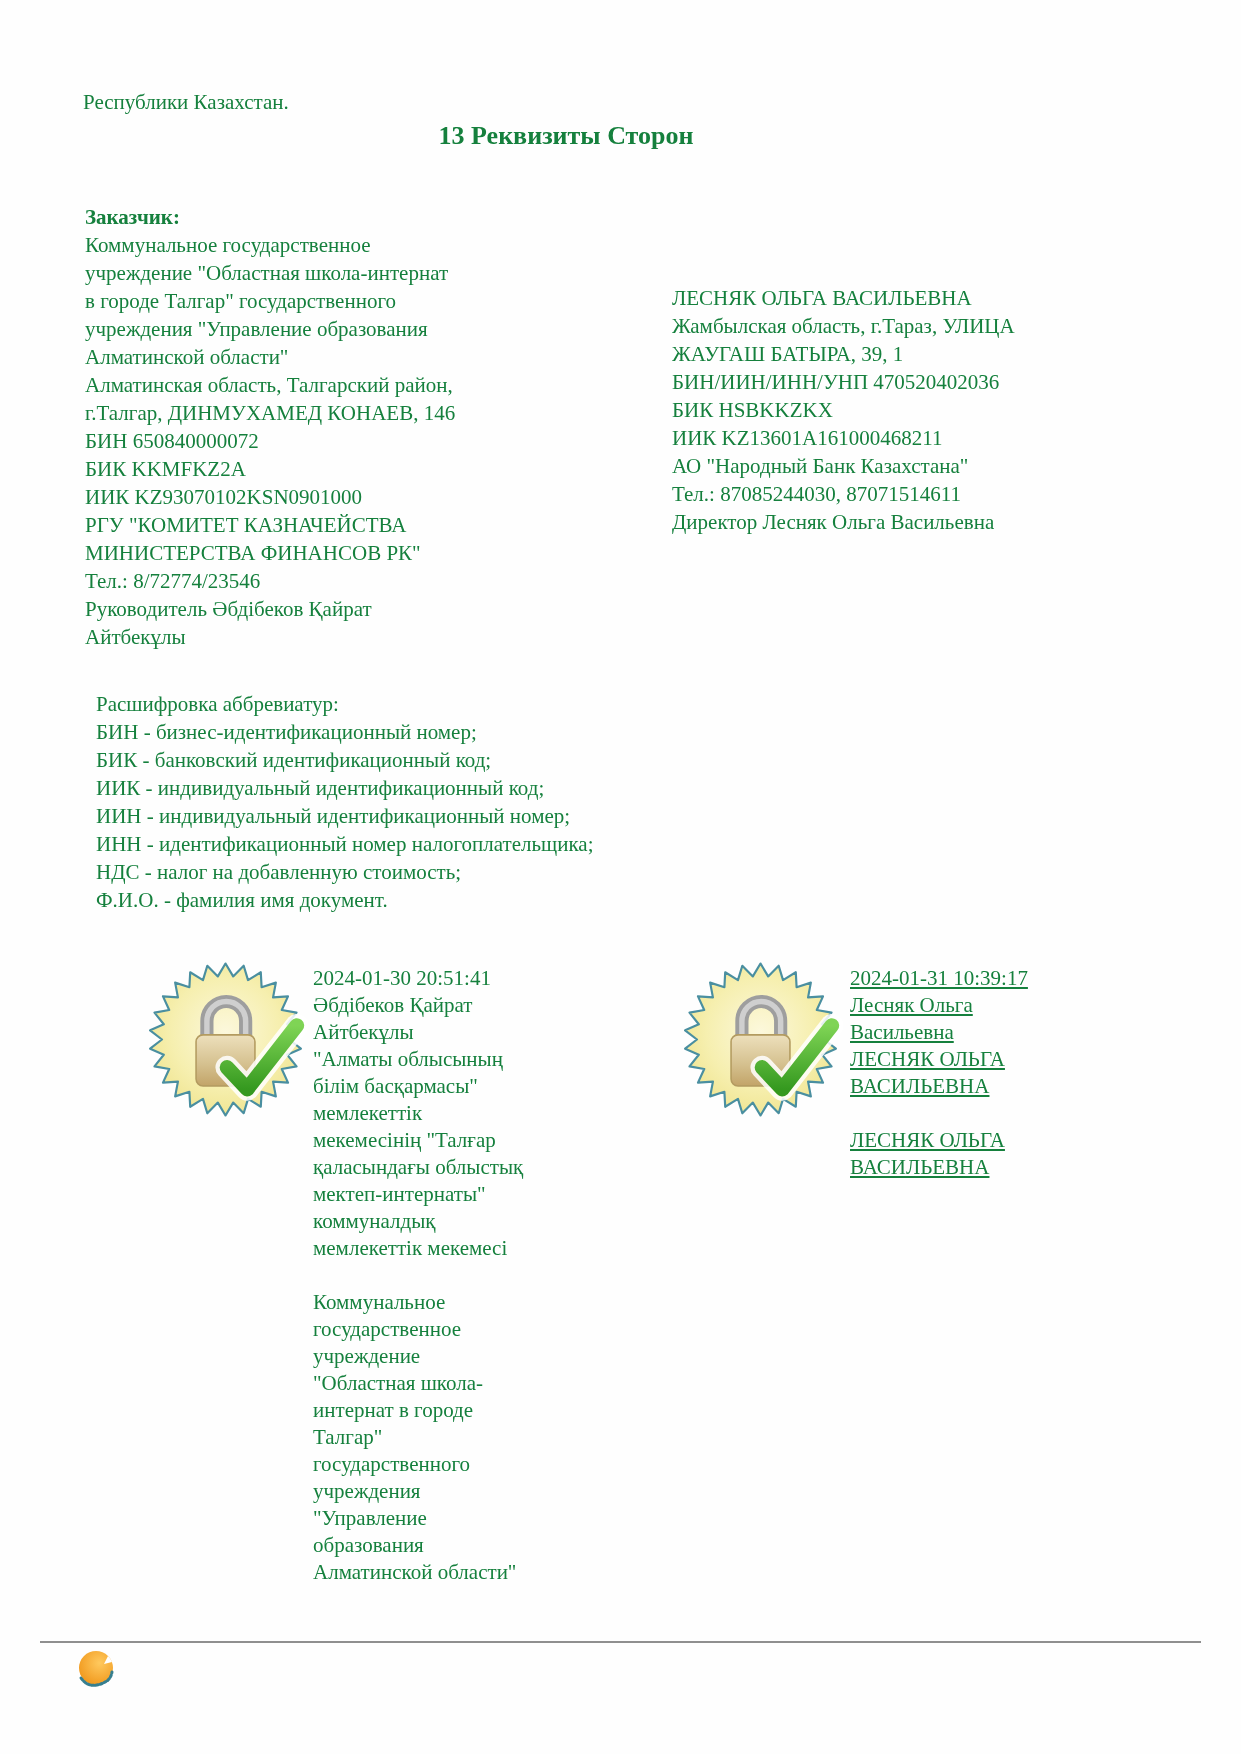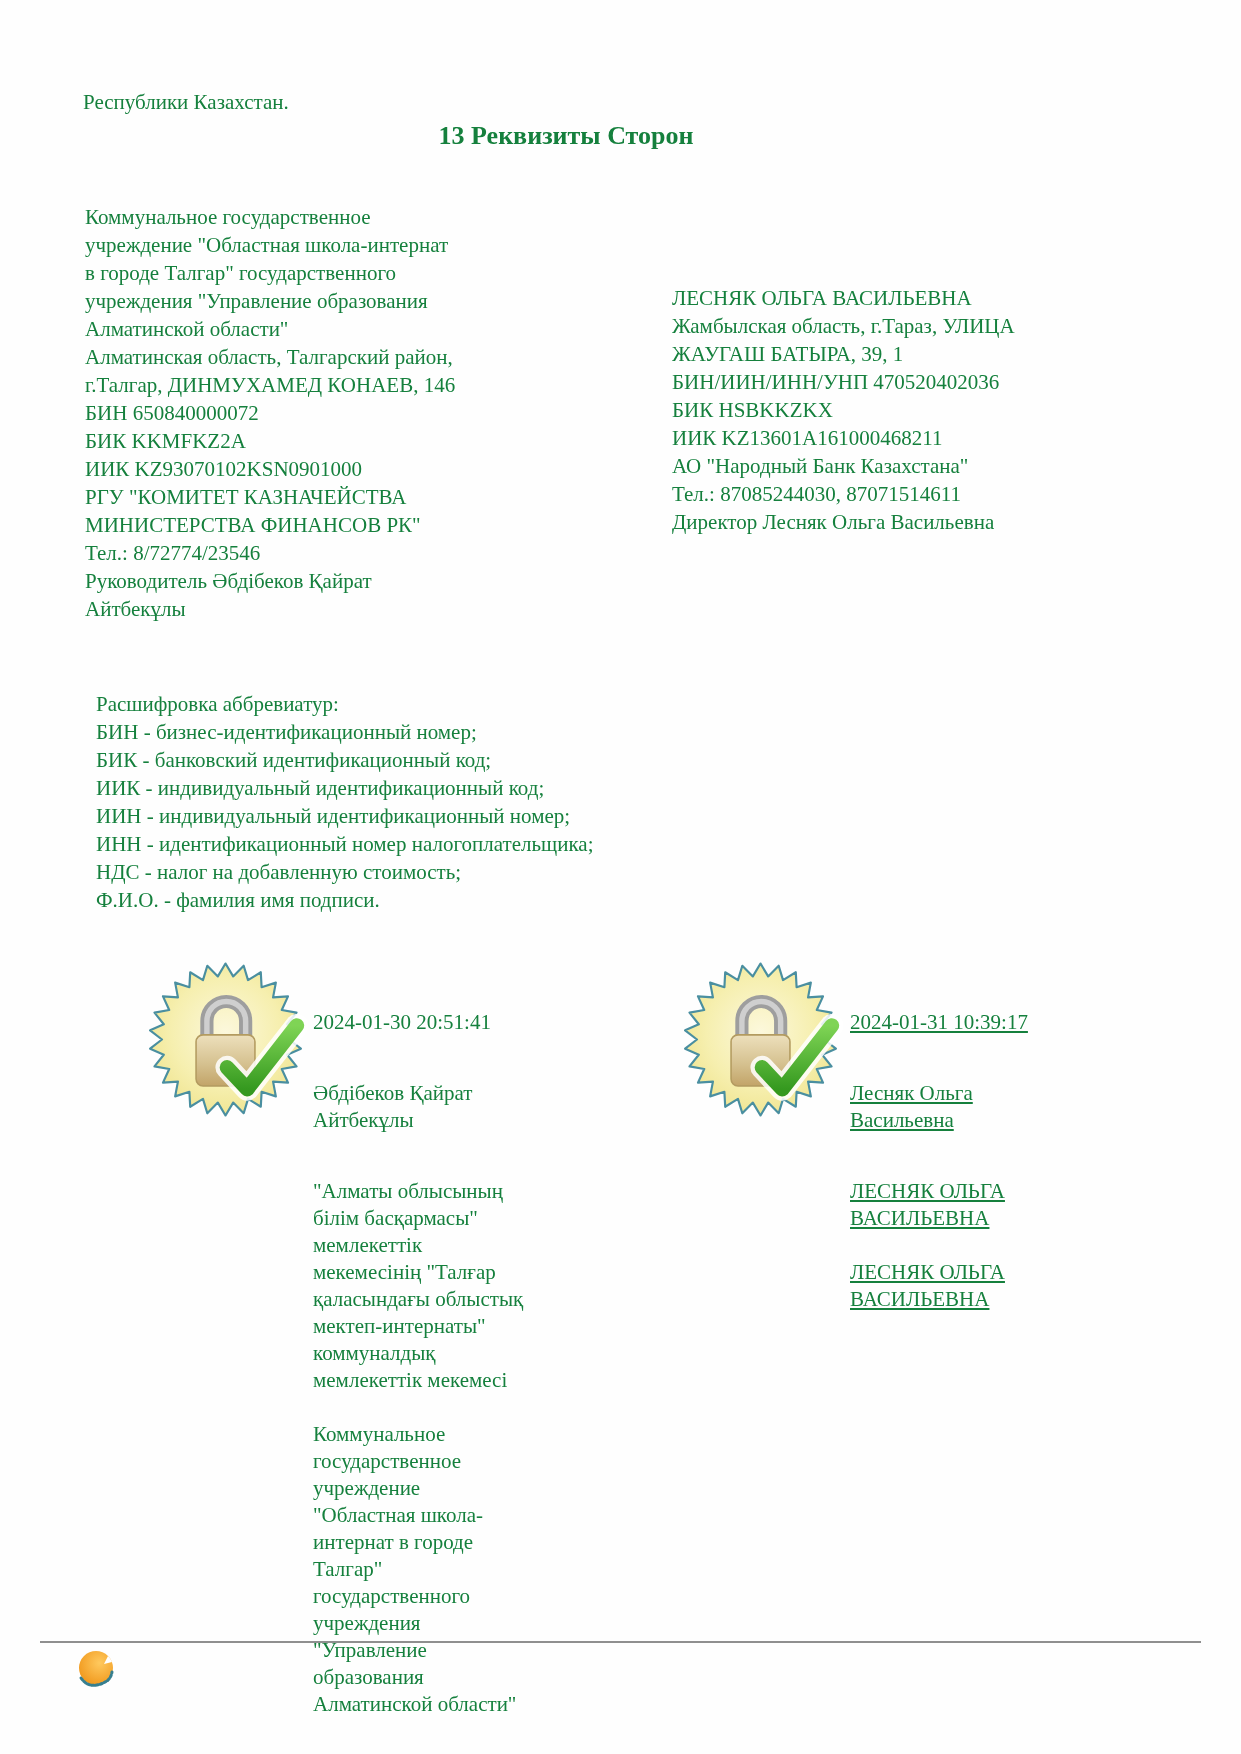--- a/index.html
+++ b/index.html
@@ -25,21 +25,21 @@
   .party-heading{font-weight:bold;}
   .party-details{white-space:pre-line;}
   .abbr{position:absolute;left:96px;top:690px;width:720px;font-size:21px;line-height:28px;}
   .abbr-item{white-space:pre;}
   .stamp{position:absolute;width:155px;height:155px;overflow:visible;}
   .stamp.left{left:148px;top:962px;}
   .stamp.right{left:683px;top:962px;}
   .sig-text{position:absolute;font-size:21px;line-height:27px;}
   .sig-text.left{left:313px;top:965px;width:252px;}
   .sig-text.right{left:850px;top:965px;width:220px;text-decoration:underline;}
-  .sig-line{white-space:pre-line;margin-top:44px;}
+  .sig-line{white-space:pre-line;}
   .sig-org-ru{margin-top:27px;}
   .footer-rule{
     position:absolute;left:40px;top:1641px;width:1161px;height:0;
     border-top:2px solid #8f8f8f;
   }
   .footer-logo{position:absolute;left:76px;top:1649px;width:42px;height:50px;overflow:visible;}
   .footer-text{
     position:absolute;left:123px;top:1651px;width:1070px;
     font-size:19.5px;line-height:23.5px;white-space:pre-line;
   }
@@ -71,20 +71,21 @@
   </defs>
 </svg>
 
 <div class="page">
 
   <div class="intro">Республики Казахстан.</div>
 
   <div class="title">13 Реквизиты Сторон</div>
 
   <section class="party customer">
+    <div class="party-heading">Заказчик:</div>
     <div class="party-details">Коммунальное государственное
 учреждение "Областная школа-интернат
 в городе Талгар" государственного
 учреждения "Управление образования
 Алматинской области"
 Алматинская область, Талгарский район,
 г.Талгар, ДИНМУХАМЕД КОНАЕВ, 146
 БИН 650840000072
 БИК KKMFKZ2A
 ИИК KZ93070102KSN0901000
@@ -109,21 +110,21 @@
 
   <section class="abbr">
     <div class="abbr-heading">Расшифровка аббревиатур:</div>
     <div class="abbr-list">
         <div class="abbr-item">БИН - бизнес-идентификационный номер;</div>
         <div class="abbr-item">БИК - банковский идентификационный код;</div>
         <div class="abbr-item">ИИК - индивидуальный идентификационный код;</div>
         <div class="abbr-item">ИИН - индивидуальный идентификационный номер;</div>
         <div class="abbr-item">ИНН - идентификационный номер налогоплательщика;</div>
         <div class="abbr-item">НДС - налог на добавленную стоимость;</div>
-        <div class="abbr-item">Ф.И.О. - фамилия имя подписи.</div>
+        <div class="abbr-item">Ф.И.О. - фамилия имя документ.</div>
       </div>
   </section>
 
   <svg class="stamp left" viewBox="0 0 100 100" aria-hidden="true">
     <polygon class="burst" fill="url(#stampGrad)" stroke="#4A8FA0" stroke-width="1.4" stroke-linejoin="round" points="50.00,1.00 54.94,9.30 61.73,2.42 64.54,11.66 72.77,6.61 73.29,16.26 82.49,13.32 80.69,22.81 90.33,22.16 86.30,30.95 95.82,32.62 89.81,40.19 98.64,44.09 91.00,50.00 98.64,55.91 89.81,59.81 95.82,67.38 86.30,69.05 90.33,77.84 80.69,77.19 82.49,86.68 73.29,83.74 72.77,93.39 64.54,88.34 61.73,97.58 54.94,90.70 50.00,99.00 45.06,90.70 38.27,97.58 35.46,88.34 27.23,93.39 26.71,83.74 17.51,86.68 19.31,77.19 9.67,77.84 13.70,69.05 4.18,67.38 10.19,59.81 1.36,55.91 9.00,50.00 1.36,44.09 10.19,40.19 4.18,32.62 13.70,30.95 9.67,22.16 19.31,22.81 17.51,13.32 26.71,16.26 27.23,6.61 35.46,11.66 38.27,2.42 45.06,9.30"></polygon>
     <path d="M38,52 V38 a12.5,12.5 0 0 1 25,0 V52" fill="none" stroke="#9E9E9E" stroke-width="8.5"></path>
     <path d="M38,52 V38 a12.5,12.5 0 0 1 25,0 V52" fill="none" stroke="#CFCFCF" stroke-width="3.5"></path>
     <rect x="31" y="47" width="38" height="33" rx="4.5" fill="url(#lockGrad)" stroke="#B39B60" stroke-width="1"></rect>
     <path d="M51,68 L64,82 L96,41" fill="none" stroke="#ffffff" stroke-width="15" stroke-linecap="round" stroke-linejoin="round" opacity="0.85"></path>
     <path d="M51,68 L64,82 L96,41" fill="none" stroke="url(#checkGrad)" stroke-width="9.5" stroke-linecap="round" stroke-linejoin="round"></path>

